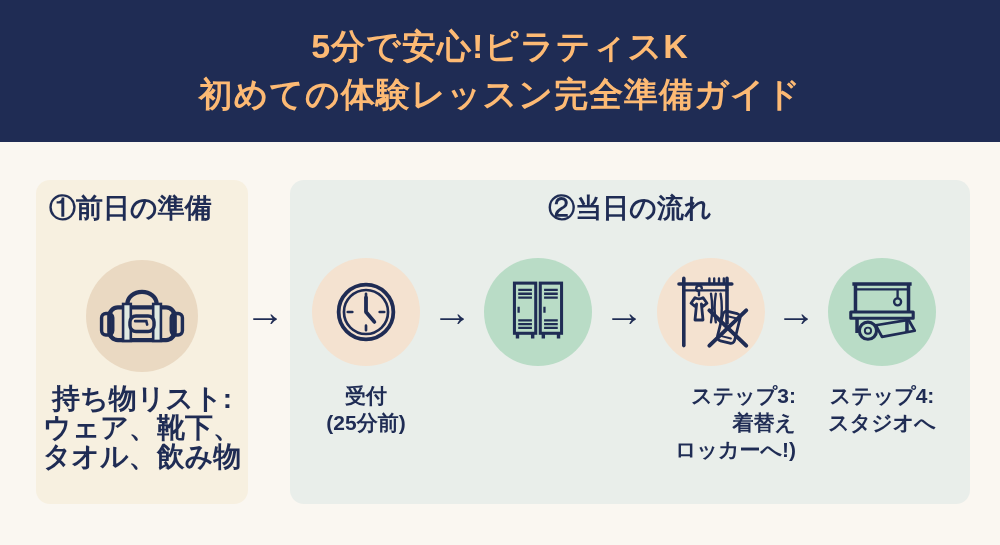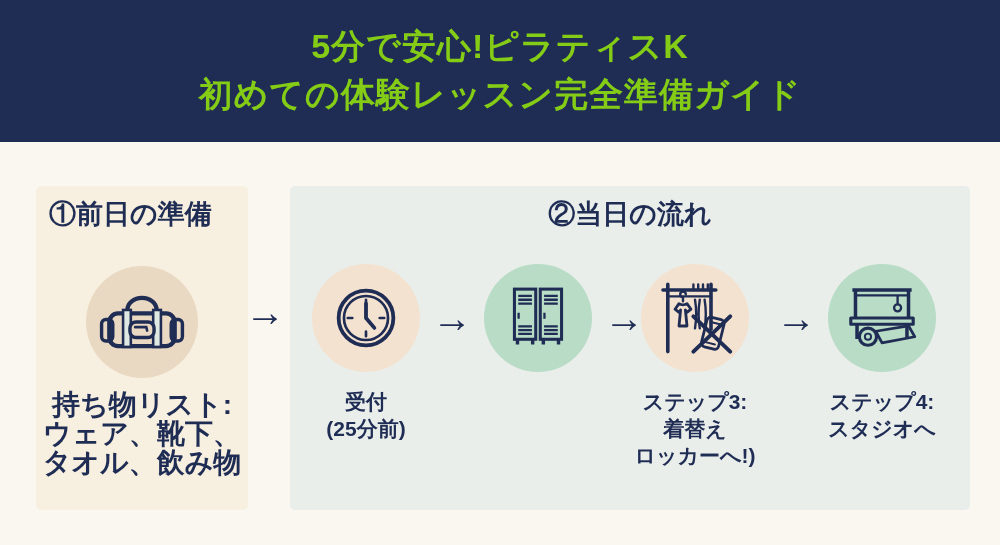--- a/index.html
+++ b/index.html
@@ -4,26 +4,26 @@
 <style>
   html,body { margin:0; padding:0; background:#faf7f1; }
   * { box-sizing:border-box; }
   .canvas {
     position:relative; width:1000px; height:545px; background:#faf7f1;
     overflow:hidden; font-family:"Liberation Sans", sans-serif; font-weight:700;
     color:#1f2c54;
   }
   .header {
     position:absolute; left:0; top:0; width:1000px; height:142px;
-    background:#1f2c54; color:#84cc16; text-align:center;
+    background:#1f2c54; color:#fdba74; text-align:center;
     padding-top:22px;
   }
   .header .line { font-size:34px; line-height:48px; letter-spacing:1px; }
   .panel {
-    position:absolute; top:180px; height:324px; border-radius:5px;margin-top:6px;
+    position:absolute; top:180px; height:324px; border-radius:14px;
   }
   .panel-prep { left:36px; width:212px; background:#f7f0e0; }
   .panel-flow { left:290px; width:680px; background:#e9eeea;padding-left:48px; }
   .prep-title {
     position:absolute; left:13px; top:12px; font-size:27px; line-height:32px;
   }
   .flow-title {
     position:absolute; left:0; top:12px; width:680px; text-align:center;
     font-size:27px; line-height:32px;
   }
@@ -128,21 +128,21 @@
               <path d="M24.5,43 V51 M58.5,43 V51" stroke-width="3"></path>
               <path d="M23,78 V85 M43,78 V85 M57,78 V85 M77,78 V85" stroke-width="4.5"></path>
             </g>
           </svg>
         </span>
       </div>
     </div>
 
     <div class="arrow flow-arrow-2">→</div>
 
-    <div class="step" style="left:320px;">
+    <div class="step" style="left:336px;text-align:right;">
       <div class="circle step-circle circle-peach">
         <span>
           <svg width="80" height="80" viewBox="0 0 100 100">
             <g fill="none" stroke="#1f2c54" stroke-linecap="round" stroke-linejoin="round">
               <path d="M16,8 V92" stroke-width="4.5"></path>
               <path d="M70,8 V64" stroke-width="4.5"></path>
               <path d="M10,15 H76" stroke-width="4.5"></path>
               <path d="M16,23 H70" stroke-width="3"></path>
               <path d="M48,8 V15 M54,8 V15 M60,8 V15 M66,8 V15" stroke-width="3"></path>
               <path d="M35,29 V24 a3.5,3.5 0 1 1 3.5,-3.5" stroke-width="3"></path>

